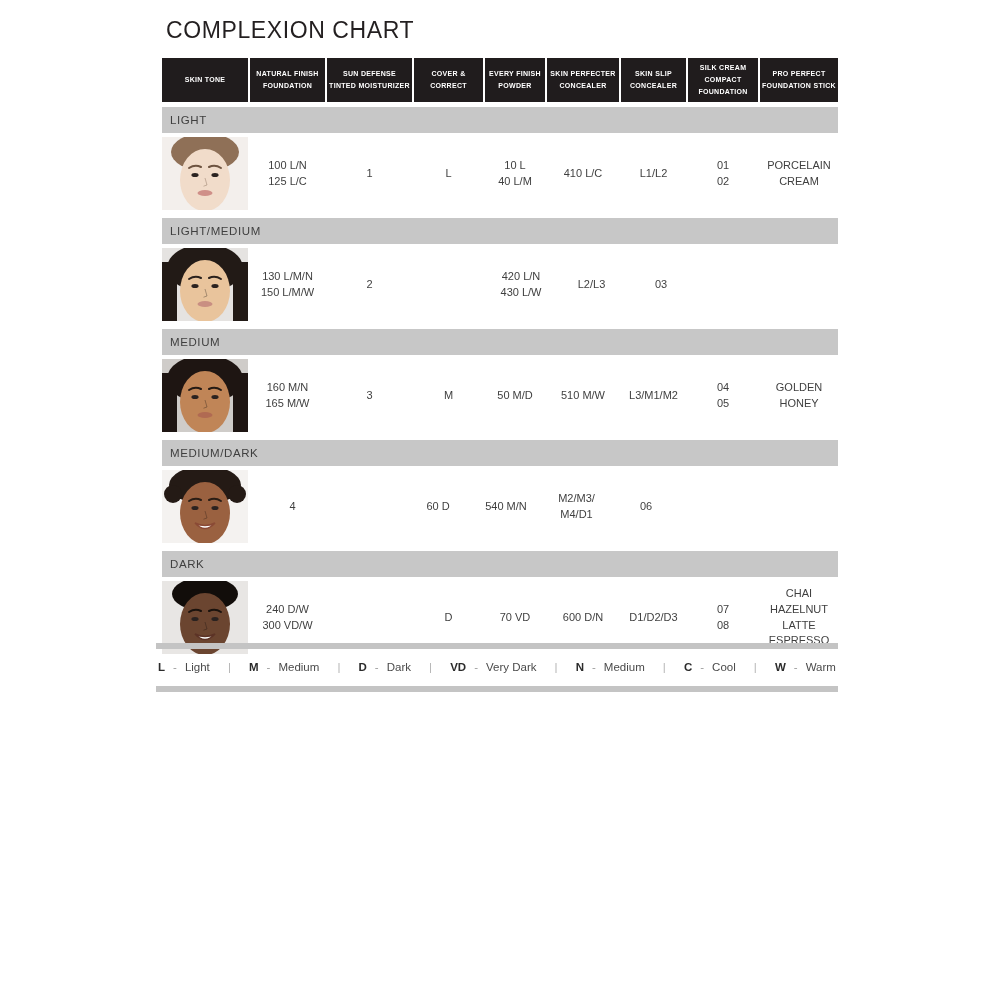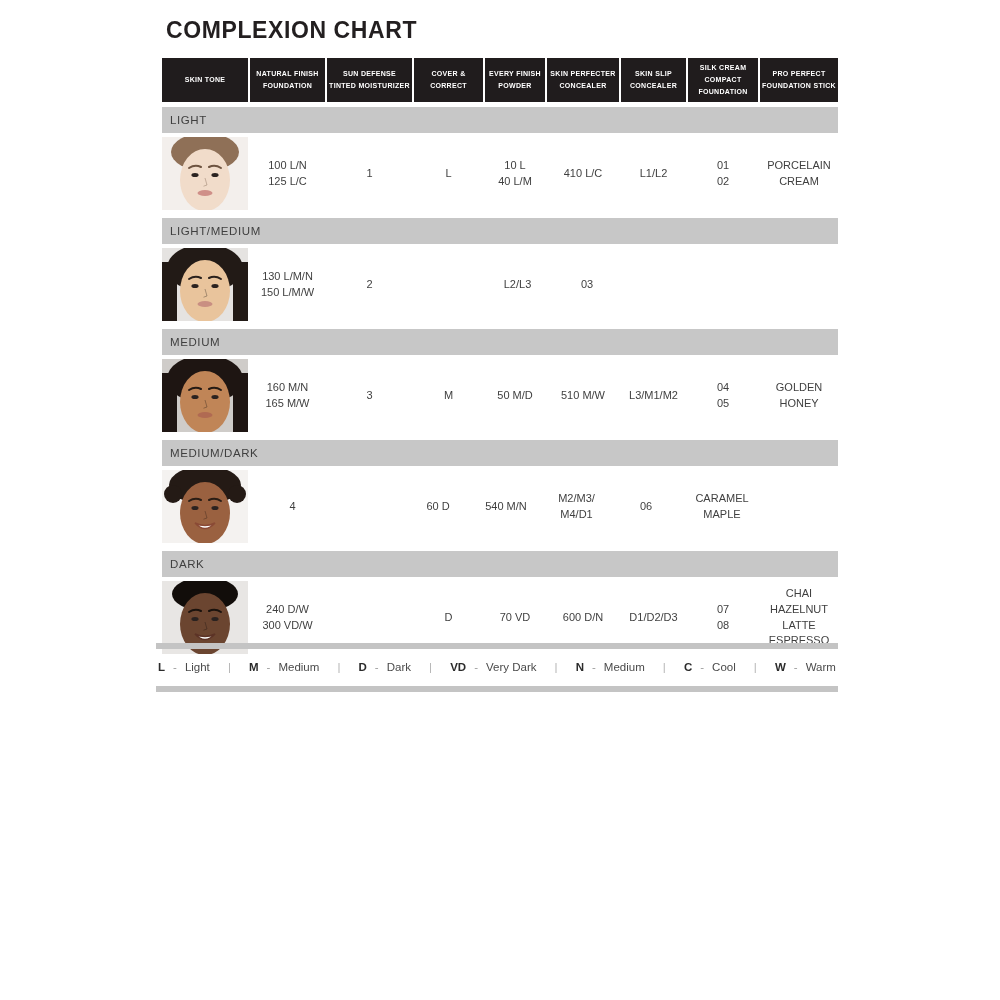--- a/index.html
+++ b/index.html
@@ -2,21 +2,21 @@
 <html><head>
 <meta charset="utf-8">
 <style>
   html,body{margin:0;padding:0;background:#fff;}
   .page{
     position:relative;width:1000px;height:1000px;background:#ffffff;overflow:hidden;
     font-family:"Liberation Sans",sans-serif;
   }
   .title{
     position:absolute;left:166px;top:17px;margin:0;
-    font-size:23px;font-weight:bold;letter-spacing:.6px;color:#231f20;
+    font-size:23px;font-weight:normal;letter-spacing:.6px;color:#231f20;
   }
   .table{position:absolute;left:162px;top:58px;width:676px;}
   .header-row{display:flex;gap:2px;}
   .header-cell{
     background:#201c1d;color:#ffffff;height:44px;box-sizing:border-box;
     display:flex;align-items:center;justify-content:center;text-align:center;
     font-size:7px;font-weight:bold;letter-spacing:.3px;line-height:1.7;
     white-space:pre-line;
   }
   .group{margin-top:8px;}
@@ -116,20 +116,22 @@
     <path d="M47 30 q6 -3 12 1" stroke="#2b211c" stroke-width="2" fill="none" stroke-linecap="round"></path>
     <ellipse cx="33" cy="38" rx="3.6" ry="2.1" fill="#2a2220"></ellipse>
     <ellipse cx="53" cy="38" rx="3.6" ry="2.1" fill="#2a2220"></ellipse>
     <path d="M43 41 l2 7 l-3.5 1.2" stroke="#2b211c" stroke-width="1" fill="none" opacity="0.35"></path>
     <ellipse cx="43" cy="56" rx="7.5" ry="3" fill="#c98f82"></ellipse>
   </svg></div>
             <div class="cell w1">130 L/M/N
 150 L/M/W</div>
             <div class="cell w2">2</div>
             <div class="cell w3"></div>
+            <div class="cell w5">420 L/N
+430 L/W</div>
             <div class="cell w6">L2/L3</div>
             <div class="cell w7">03</div>
           </div>
         </div>
         <div class="group">
           <div class="band">MEDIUM</div>
           <div class="row">
             <div class="cell photo-cell w0"><svg width="86" height="73" viewBox="0 0 86 73" xmlns="http://www.w3.org/2000/svg">
     <rect width="86" height="73" fill="#cfccc9"></rect>
     <ellipse cx="43" cy="20" rx="38" ry="24" fill="#1e1512"></ellipse>
@@ -172,22 +174,20 @@
     <path d="M43 41 l2 7 l-3.5 1.2" stroke="#2a1d15" stroke-width="1" fill="none" opacity="0.35"></path>
     <path d="M33 53 q10 11 20 0 q-10 5 -20 0 z" fill="#ffffff" stroke="#8a4a35" stroke-width="1.5"></path>
   </svg></div>
             <div class="cell w2">4</div>
             <div class="cell w3"></div>
             <div class="cell w4">60 D</div>
             <div class="cell w5">540 M/N</div>
             <div class="cell w6">M2/M3/
 M4/D1</div>
             <div class="cell w7">06</div>
-            <div class="cell w8">CARAMEL
-MAPLE</div>
           </div>
         </div>
         <div class="group">
           <div class="band">DARK</div>
           <div class="row">
             <div class="cell photo-cell w0"><svg width="86" height="73" viewBox="0 0 86 73" xmlns="http://www.w3.org/2000/svg">
     <rect width="86" height="73" fill="#e8e6e4"></rect>
     <ellipse cx="43" cy="13" rx="33" ry="17" fill="#120d0a"></ellipse>
     <ellipse cx="43" cy="43" rx="25" ry="31" fill="#6b4530"></ellipse>
     <path d="M27 31 q6 -4 12 -1" stroke="#1a120d" stroke-width="2" fill="none" stroke-linecap="round"></path>

